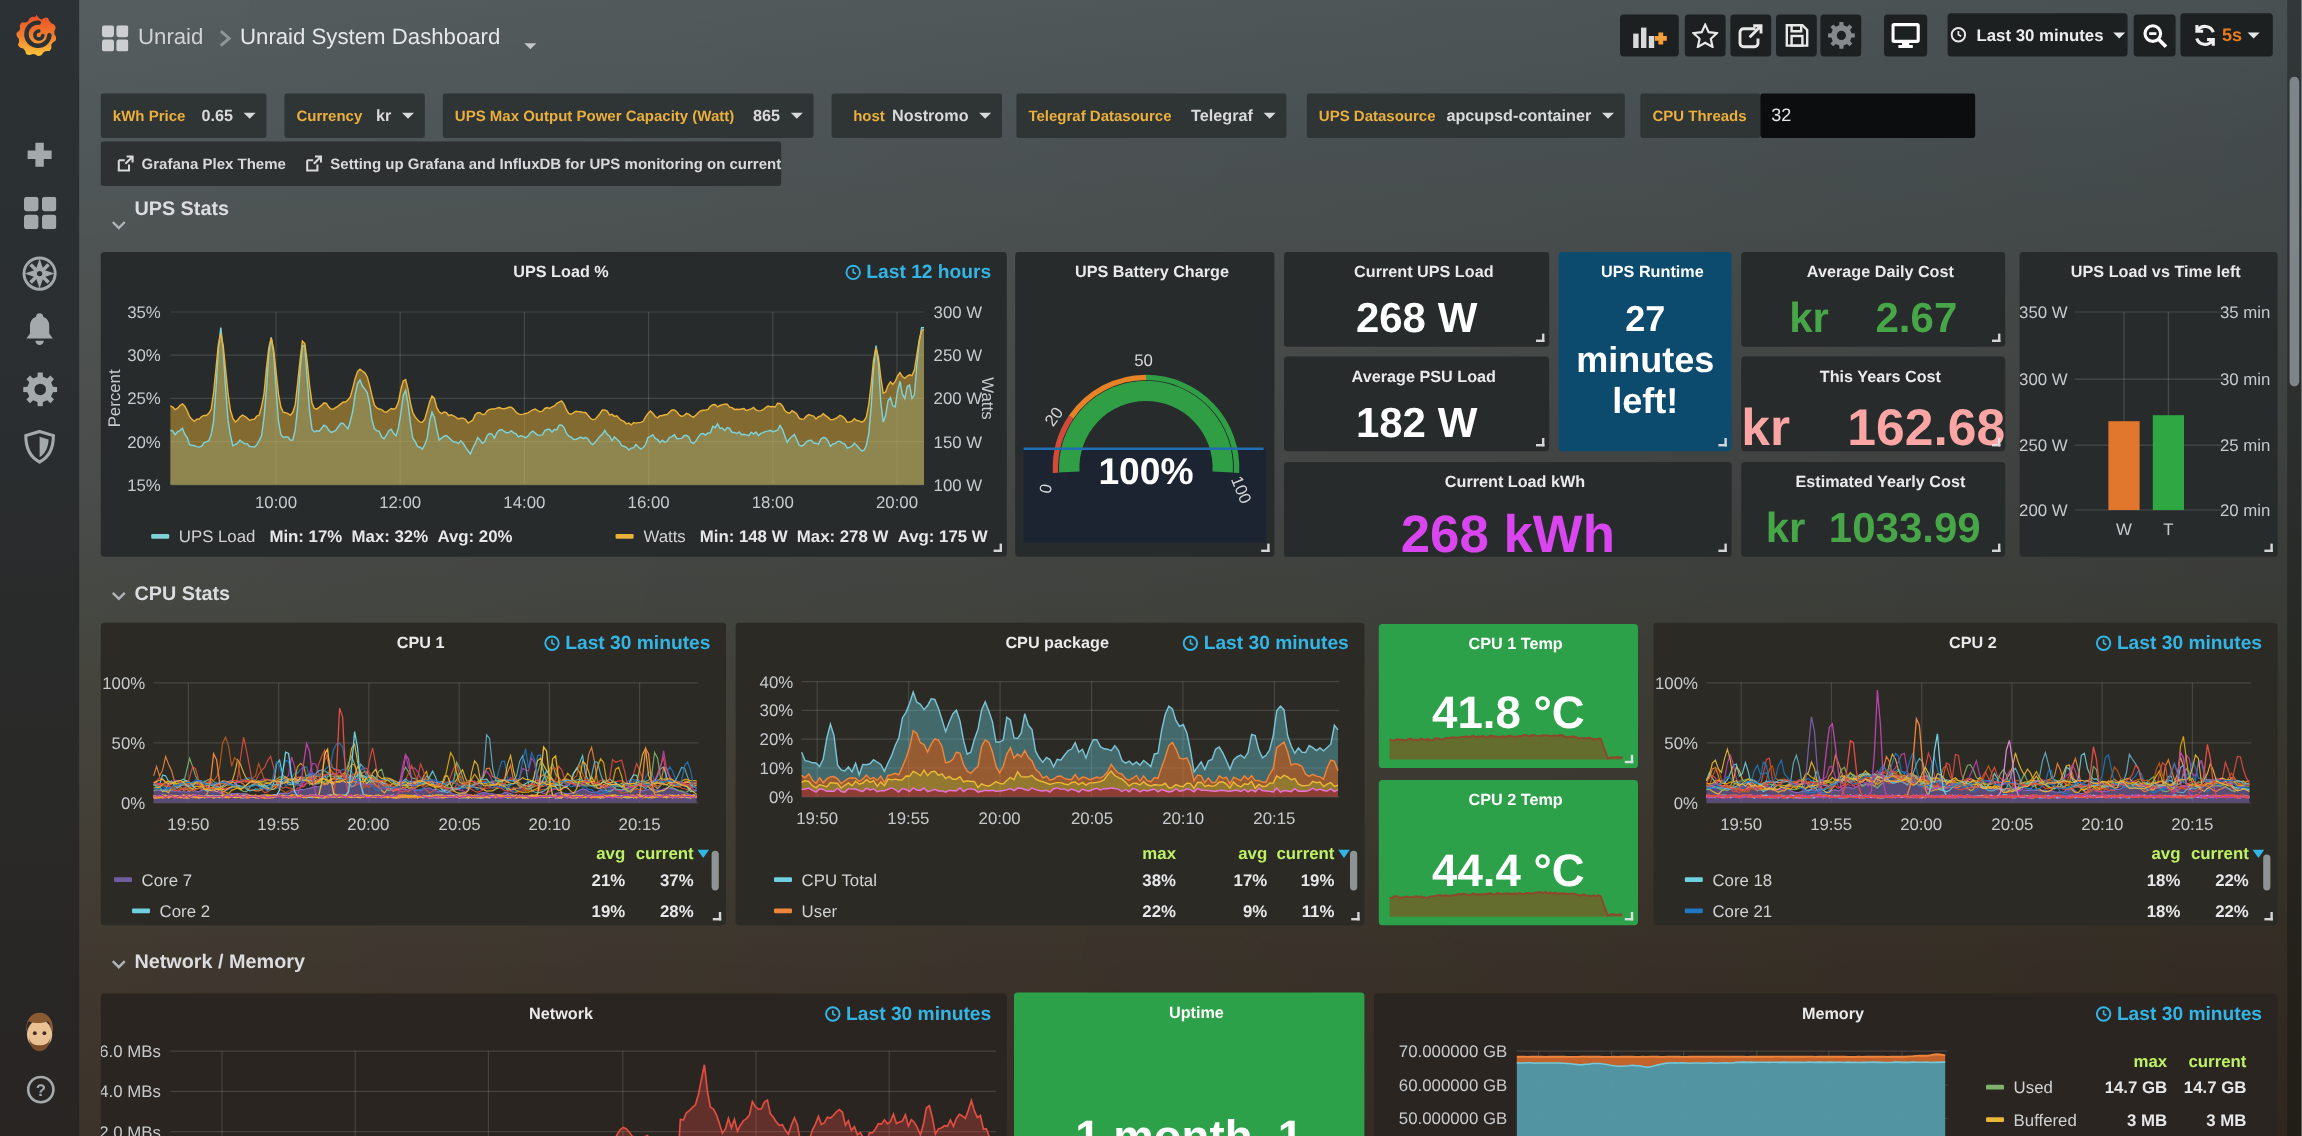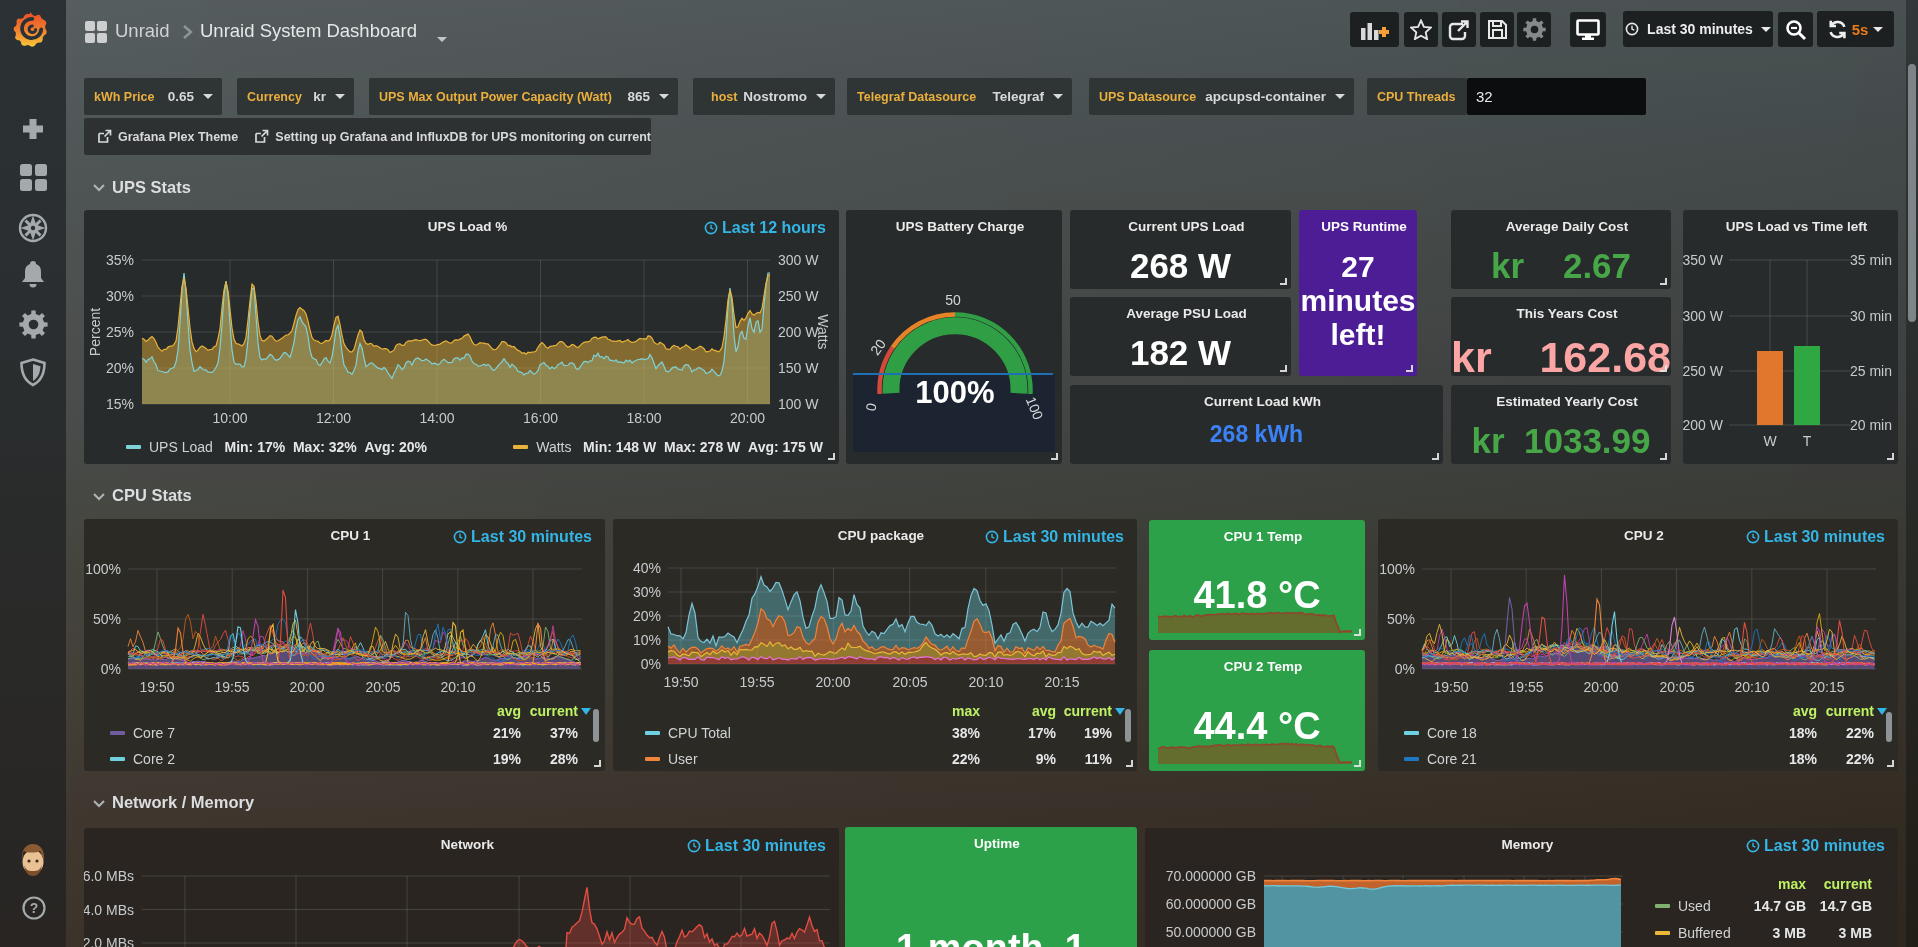--- a/index.html
+++ b/index.html
@@ -168,21 +168,21 @@
     <span style="width:21px"></span>
     <svg width="15" height="15" viewBox="0 0 15 15" style="vertical-align:-2px">
       <path d="M2 4.5 h5 M2 4.5 v8.5 h8.5 v-5" fill="none" stroke="#d8d9da" stroke-width="1.7"></path>
       <path d="M8.5 1.5 h5 v5 M13 2 L7.5 7.5" fill="none" stroke="#d8d9da" stroke-width="1.7"></path>
     </svg>
     <span style="margin-left:6px">Setting up Grafana and InfluxDB for UPS monitoring on current</span>
   </div>
 <svg style="position:absolute;left:92px;top:183px" width="14" height="9" viewBox="0 0 14 9">
     <path d="M2 2 L7 7 L12 2" fill="none" stroke="#b0b4b7" stroke-width="2"></path>
   </svg>
-<div class="sect" style="left:112px;top:178px">UPS Stats</div>
+<div class="sect" style="left:112px;top:165px">UPS Stats</div>
 <svg style="position:absolute;left:92px;top:492px" width="14" height="9" viewBox="0 0 14 9">
     <path d="M2 2 L7 7 L12 2" fill="none" stroke="#b0b4b7" stroke-width="2"></path>
   </svg>
 <div class="sect" style="left:112px;top:486px">CPU Stats</div>
 <svg style="position:absolute;left:92px;top:799px" width="14" height="9" viewBox="0 0 14 9">
     <path d="M2 2 L7 7 L12 2" fill="none" stroke="#b0b4b7" stroke-width="2"></path>
   </svg>
 <div class="sect" style="left:112px;top:793px">Network / Memory</div>
 <div class="panel" style="left:84px;top:210px;width:755px;height:254px">
 <div class="ptitle">UPS Load %</div>
@@ -253,39 +253,39 @@
 <div class="statv" style="top:36px;color:#fff;font-size:35px">268 W</div>
 <div class="rsz"></div>
   </div>
 <div class="panel" style="left:1070px;top:297px;width:221px;height:79px">
 <div class="ptitle">Average PSU Load</div>
 <div class="statv" style="top:36px;color:#fff;font-size:35px">182 W</div>
 <div class="rsz"></div>
   </div>
 <div class="panel" style="left:1070px;top:385px;width:373px;height:79px">
 <div class="ptitle">Current Load kWh</div>
-<div class="statv" style="top:36px;color:#3b82f6;font-size:23px">268 kWh</div>
+<div class="statv" style="top:36px;color:#d946ef;font-size:44px">268 kWh</div>
 <div class="rsz"></div>
   </div>
 <div class="panel" style="left:1451px;top:210px;width:220px;height:79px">
 <div class="ptitle">Average Daily Cost</div>
 <div class="statv" style="top:36px;color:#47a647;font-size:35px">kr&nbsp;&nbsp;&nbsp;&nbsp;2.67</div>
 <div class="rsz"></div>
   </div>
 <div class="panel" style="left:1451px;top:297px;width:220px;height:79px">
 <div class="ptitle">This Years Cost</div>
 <div class="statv" style="top:36px;color:#fca5a5;font-size:43px">kr&nbsp;&nbsp;&nbsp;&nbsp;162.68</div>
 <div class="rsz"></div>
   </div>
 <div class="panel" style="left:1451px;top:385px;width:220px;height:79px">
 <div class="ptitle">Estimated Yearly Cost</div>
 <div class="statv" style="top:36px;color:#47a647;font-size:35px">kr&nbsp;&nbsp;1033.99</div>
 <div class="rsz"></div>
   </div>
-<div class="panel" style="left:1299px;top:210px;width:118px;height:166px;background:#4c1d95">
+<div class="panel" style="left:1299px;top:210px;width:144px;height:166px;background:#0c4a6e">
 <div class="ptitle" style="color:#fff">UPS Runtime</div>
 <div style="position:absolute;top:40px;left:0;right:0;text-align:center;color:#fff;font-weight:bold;font-size:30px;line-height:34px">27<br>minutes<br>left!</div>
 <div class="rsz"></div>
   </div>
 <div class="panel" style="left:1683px;top:210px;width:215px;height:254px">
 <div class="ptitle">UPS Load vs Time left</div>
 <svg width="215" height="254" viewBox="0 0 215 254" style="position:absolute;left:0;top:0">
       <line x1="46" y1="50" x2="169" y2="50" stroke="rgba(210,215,220,0.18)"></line>
       <line x1="46" y1="106" x2="169" y2="106" stroke="rgba(210,215,220,0.18)"></line>
       <line x1="46" y1="161" x2="169" y2="161" stroke="rgba(210,215,220,0.18)"></line>
@@ -358,21 +358,21 @@
       <text x="374" y="173" text-anchor="middle" class="ax">20:10</text>
       <text x="449" y="173" text-anchor="middle" class="ax">20:15</text>
     </svg>
 <div class="legend" style="left:0;right:0;top:184px">
 <span class="lh" style="position:absolute;right:84px">avg</span>
       <span class="lh" style="position:absolute;right:27px">current</span>
 <svg style="position:absolute;right:14px;top:5px" width="10" height="7" viewBox="0 0 10 7">
         <path d="M0 0 h10 L5 7 Z" fill="#33b5e5"></path>
       </svg>
     </div>
-<div class="legend" style="left:26px;top:206px"><span class="dash" style="background:#705da0"></span>Core 7</div>
+<div class="legend" style="left:11px;top:206px"><span class="dash" style="background:#705da0"></span>Core 7</div>
 <div class="legend lv" style="right:84px;top:206px">21%</div>
     <div class="legend lv" style="right:27px;top:206px">37%</div>
 <div class="legend" style="left:26px;top:232px"><span class="dash" style="background:#6ed0e0"></span>Core 2</div>
 <div class="legend lv" style="right:84px;top:232px">19%</div>
     <div class="legend lv" style="right:27px;top:232px">28%</div>
 <div style="position:absolute;right:6px;top:190px;width:6px;height:33px;background:#8e9496;border-radius:3px"></div>
 <div class="rsz"></div>
   </div>
 <div class="panel prow2" style="left:613px;top:519px;width:524px;height:252px">
 <div class="ptitle">CPU package</div>

